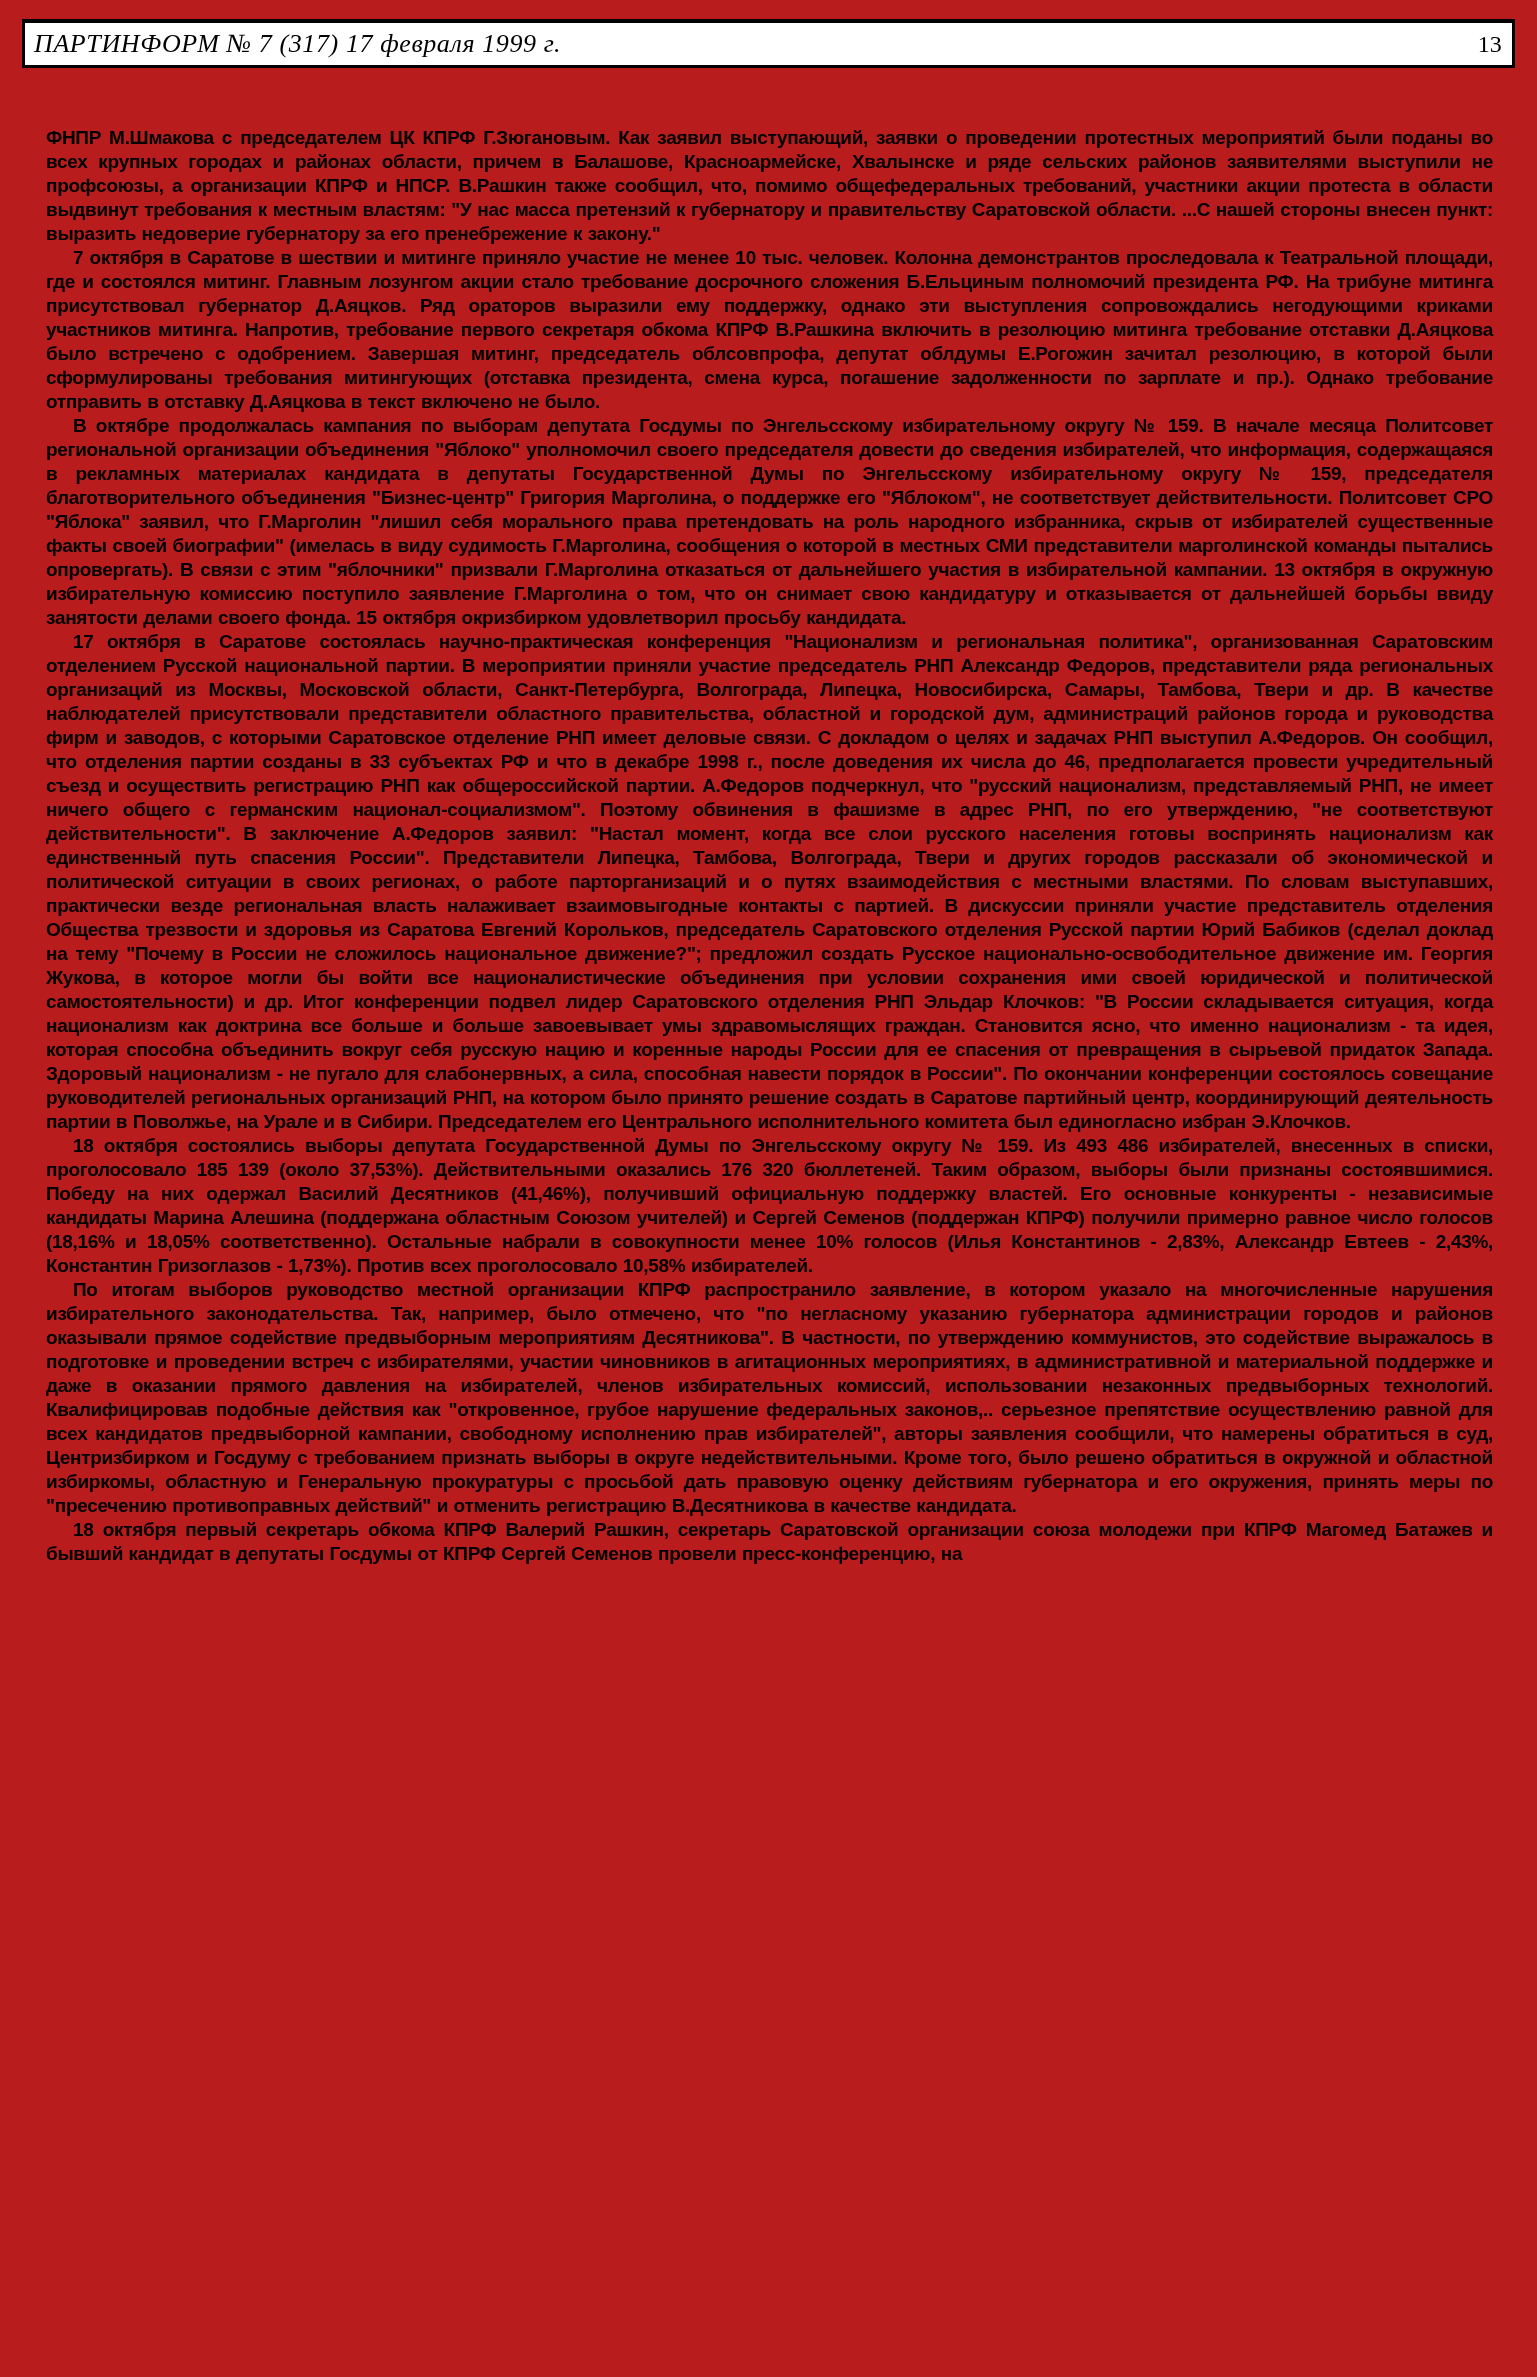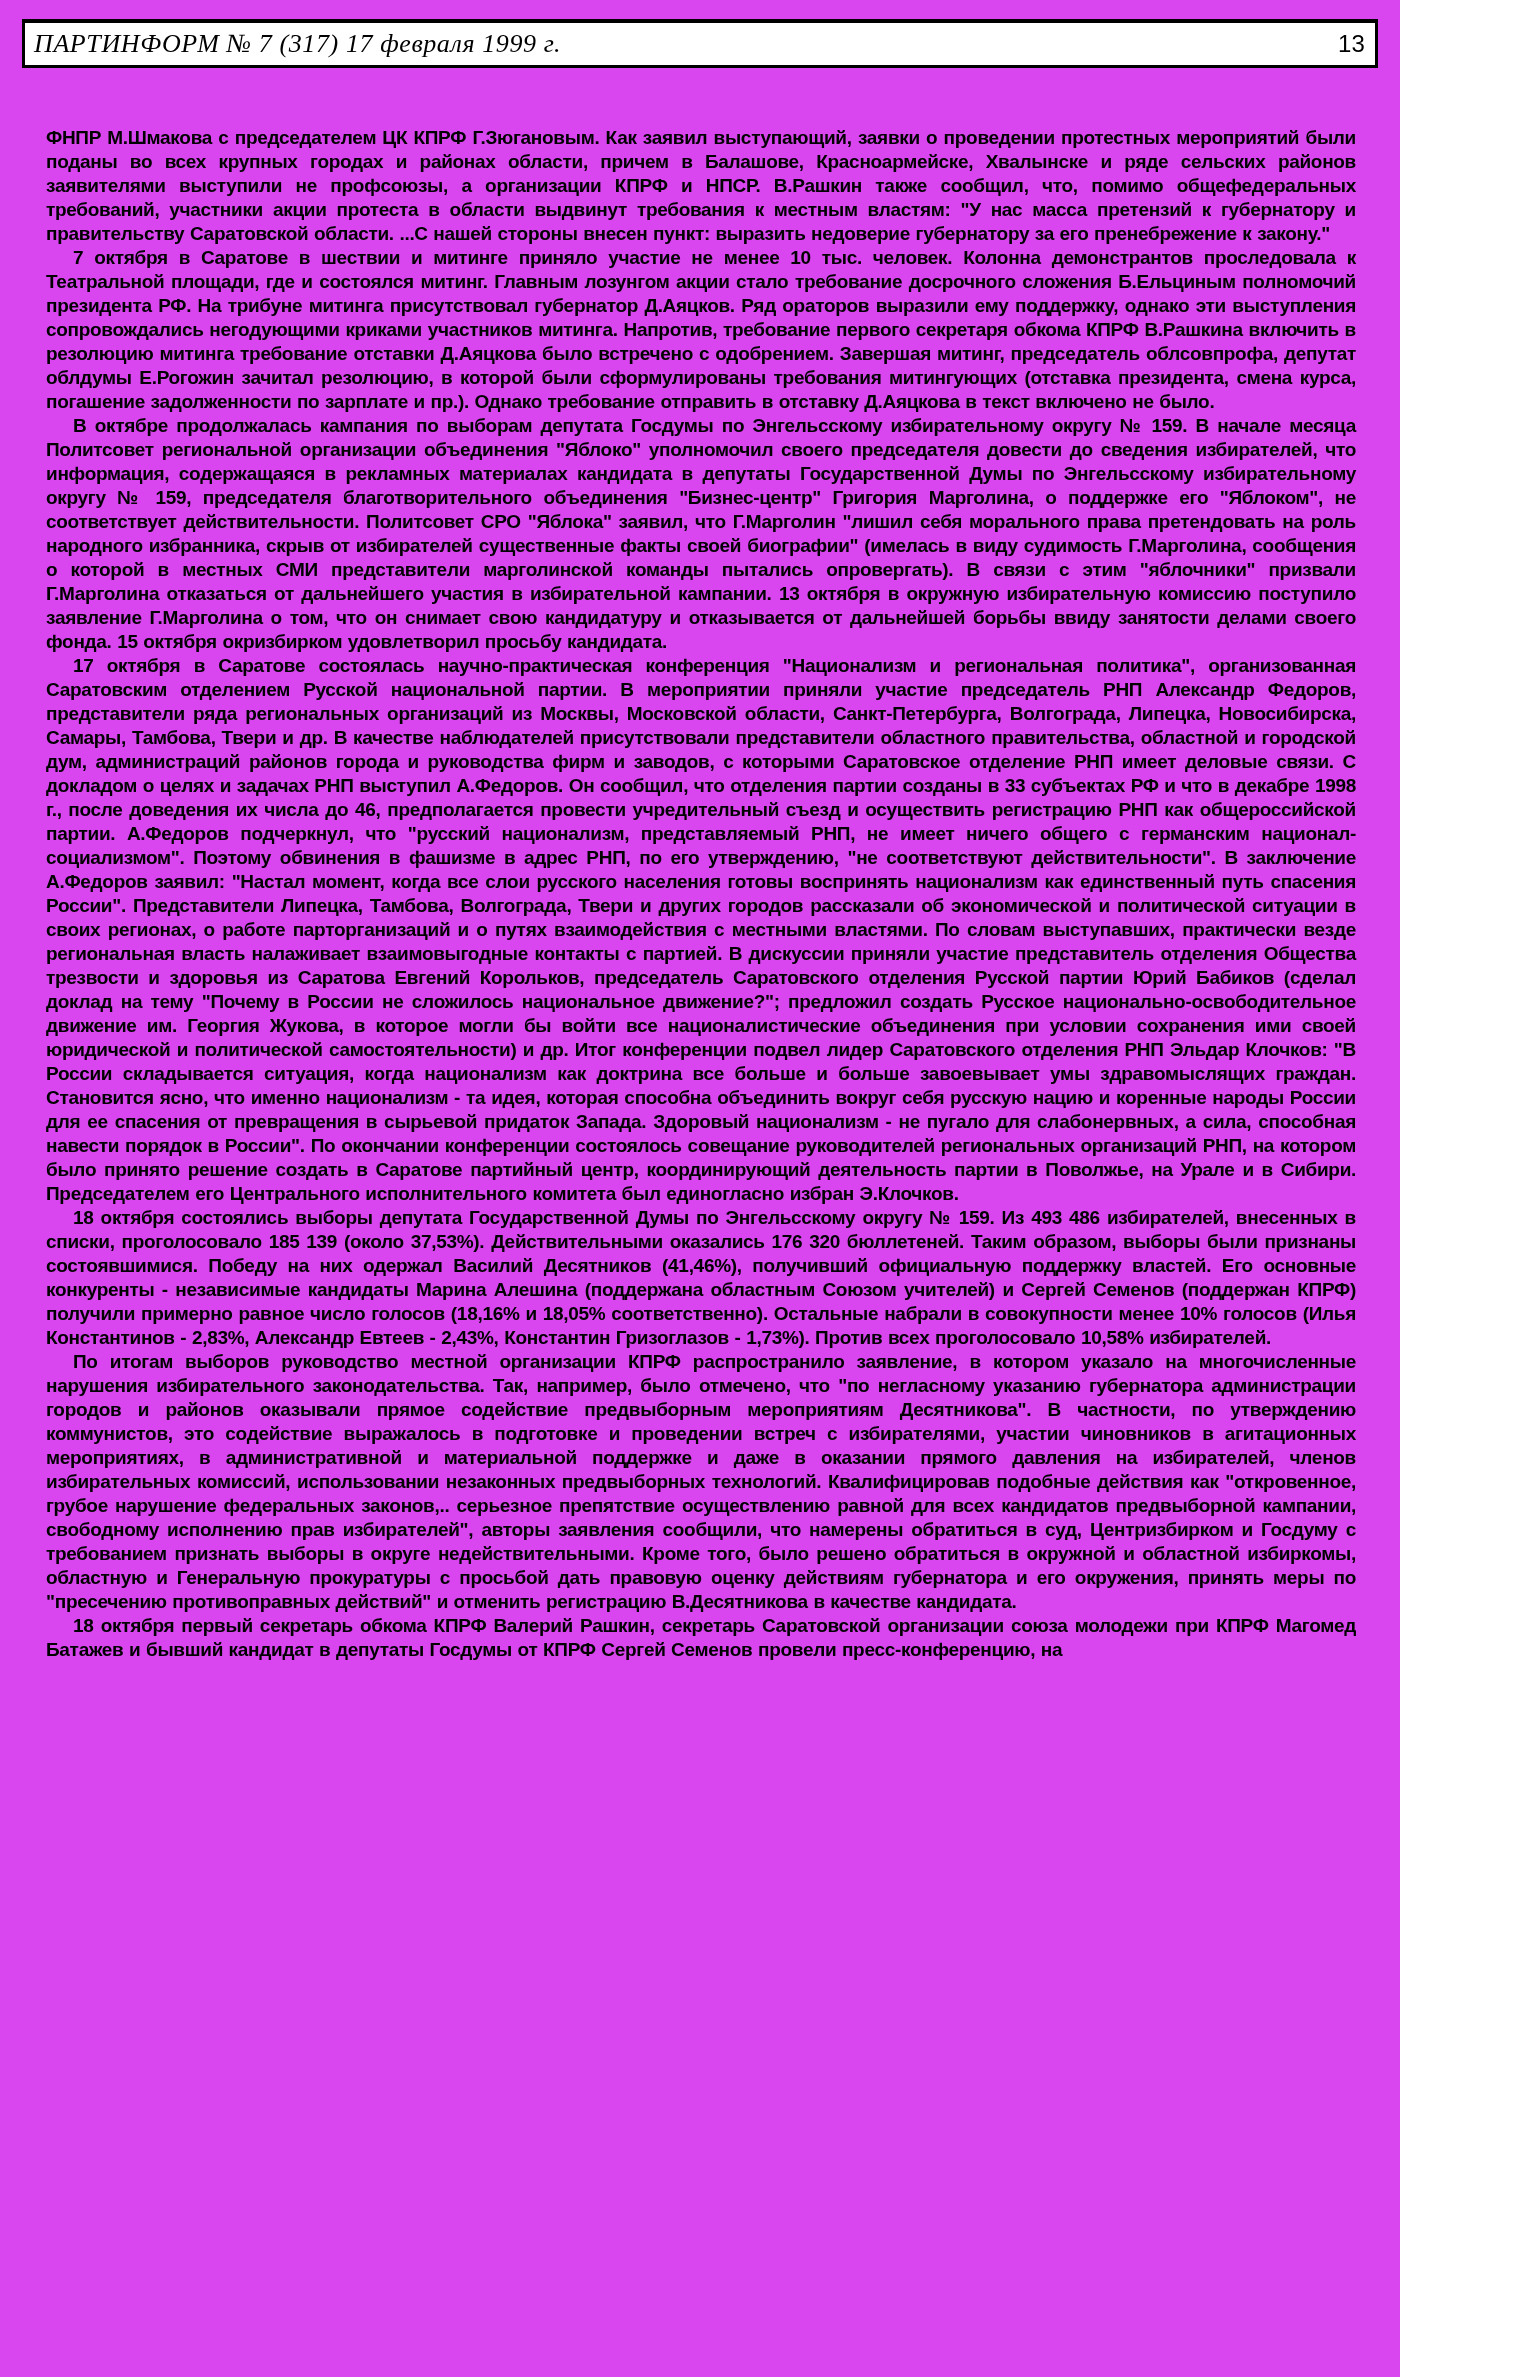--- a/index.html
+++ b/index.html
@@ -2,23 +2,23 @@
 <html style="font-size:10.2px"><head>
 <meta charset="utf-8">
 <style>
   html, body {
     margin: 0;
     padding: 0;
     background: #ffffff;
   }
   .page {
     position: relative;
-    width: 1400px;
+    width: 1537px;
     height: 2377px;
-    background: #d946ef;
+    background: #b91c1c;
     color: #000000;
     overflow: hidden;
     box-sizing: border-box;
   }
   .header-box {
     position: absolute;
     left: 22px;
     right: 22px;
     top: 19px;
     height: 49px;
@@ -32,21 +32,21 @@
     background: #ffffff;
   }
   .header-title {
     font-family: "Liberation Serif", serif;
     font-style: italic;
     font-size: 26px;
     letter-spacing: 0.6px;
     white-space: nowrap;
   }
   .header-page-number {
-    font-family: Liberation Sans, sans-serif;
+    font-family: Liberation Serif, serif;
     font-size: 24px;
     text-align: right;
   }
   .article {
     position: absolute;
     left: 46px;
     right: 44px;
     top: 126px;
     font-family: "Liberation Sans", sans-serif;
     font-weight: bold;

